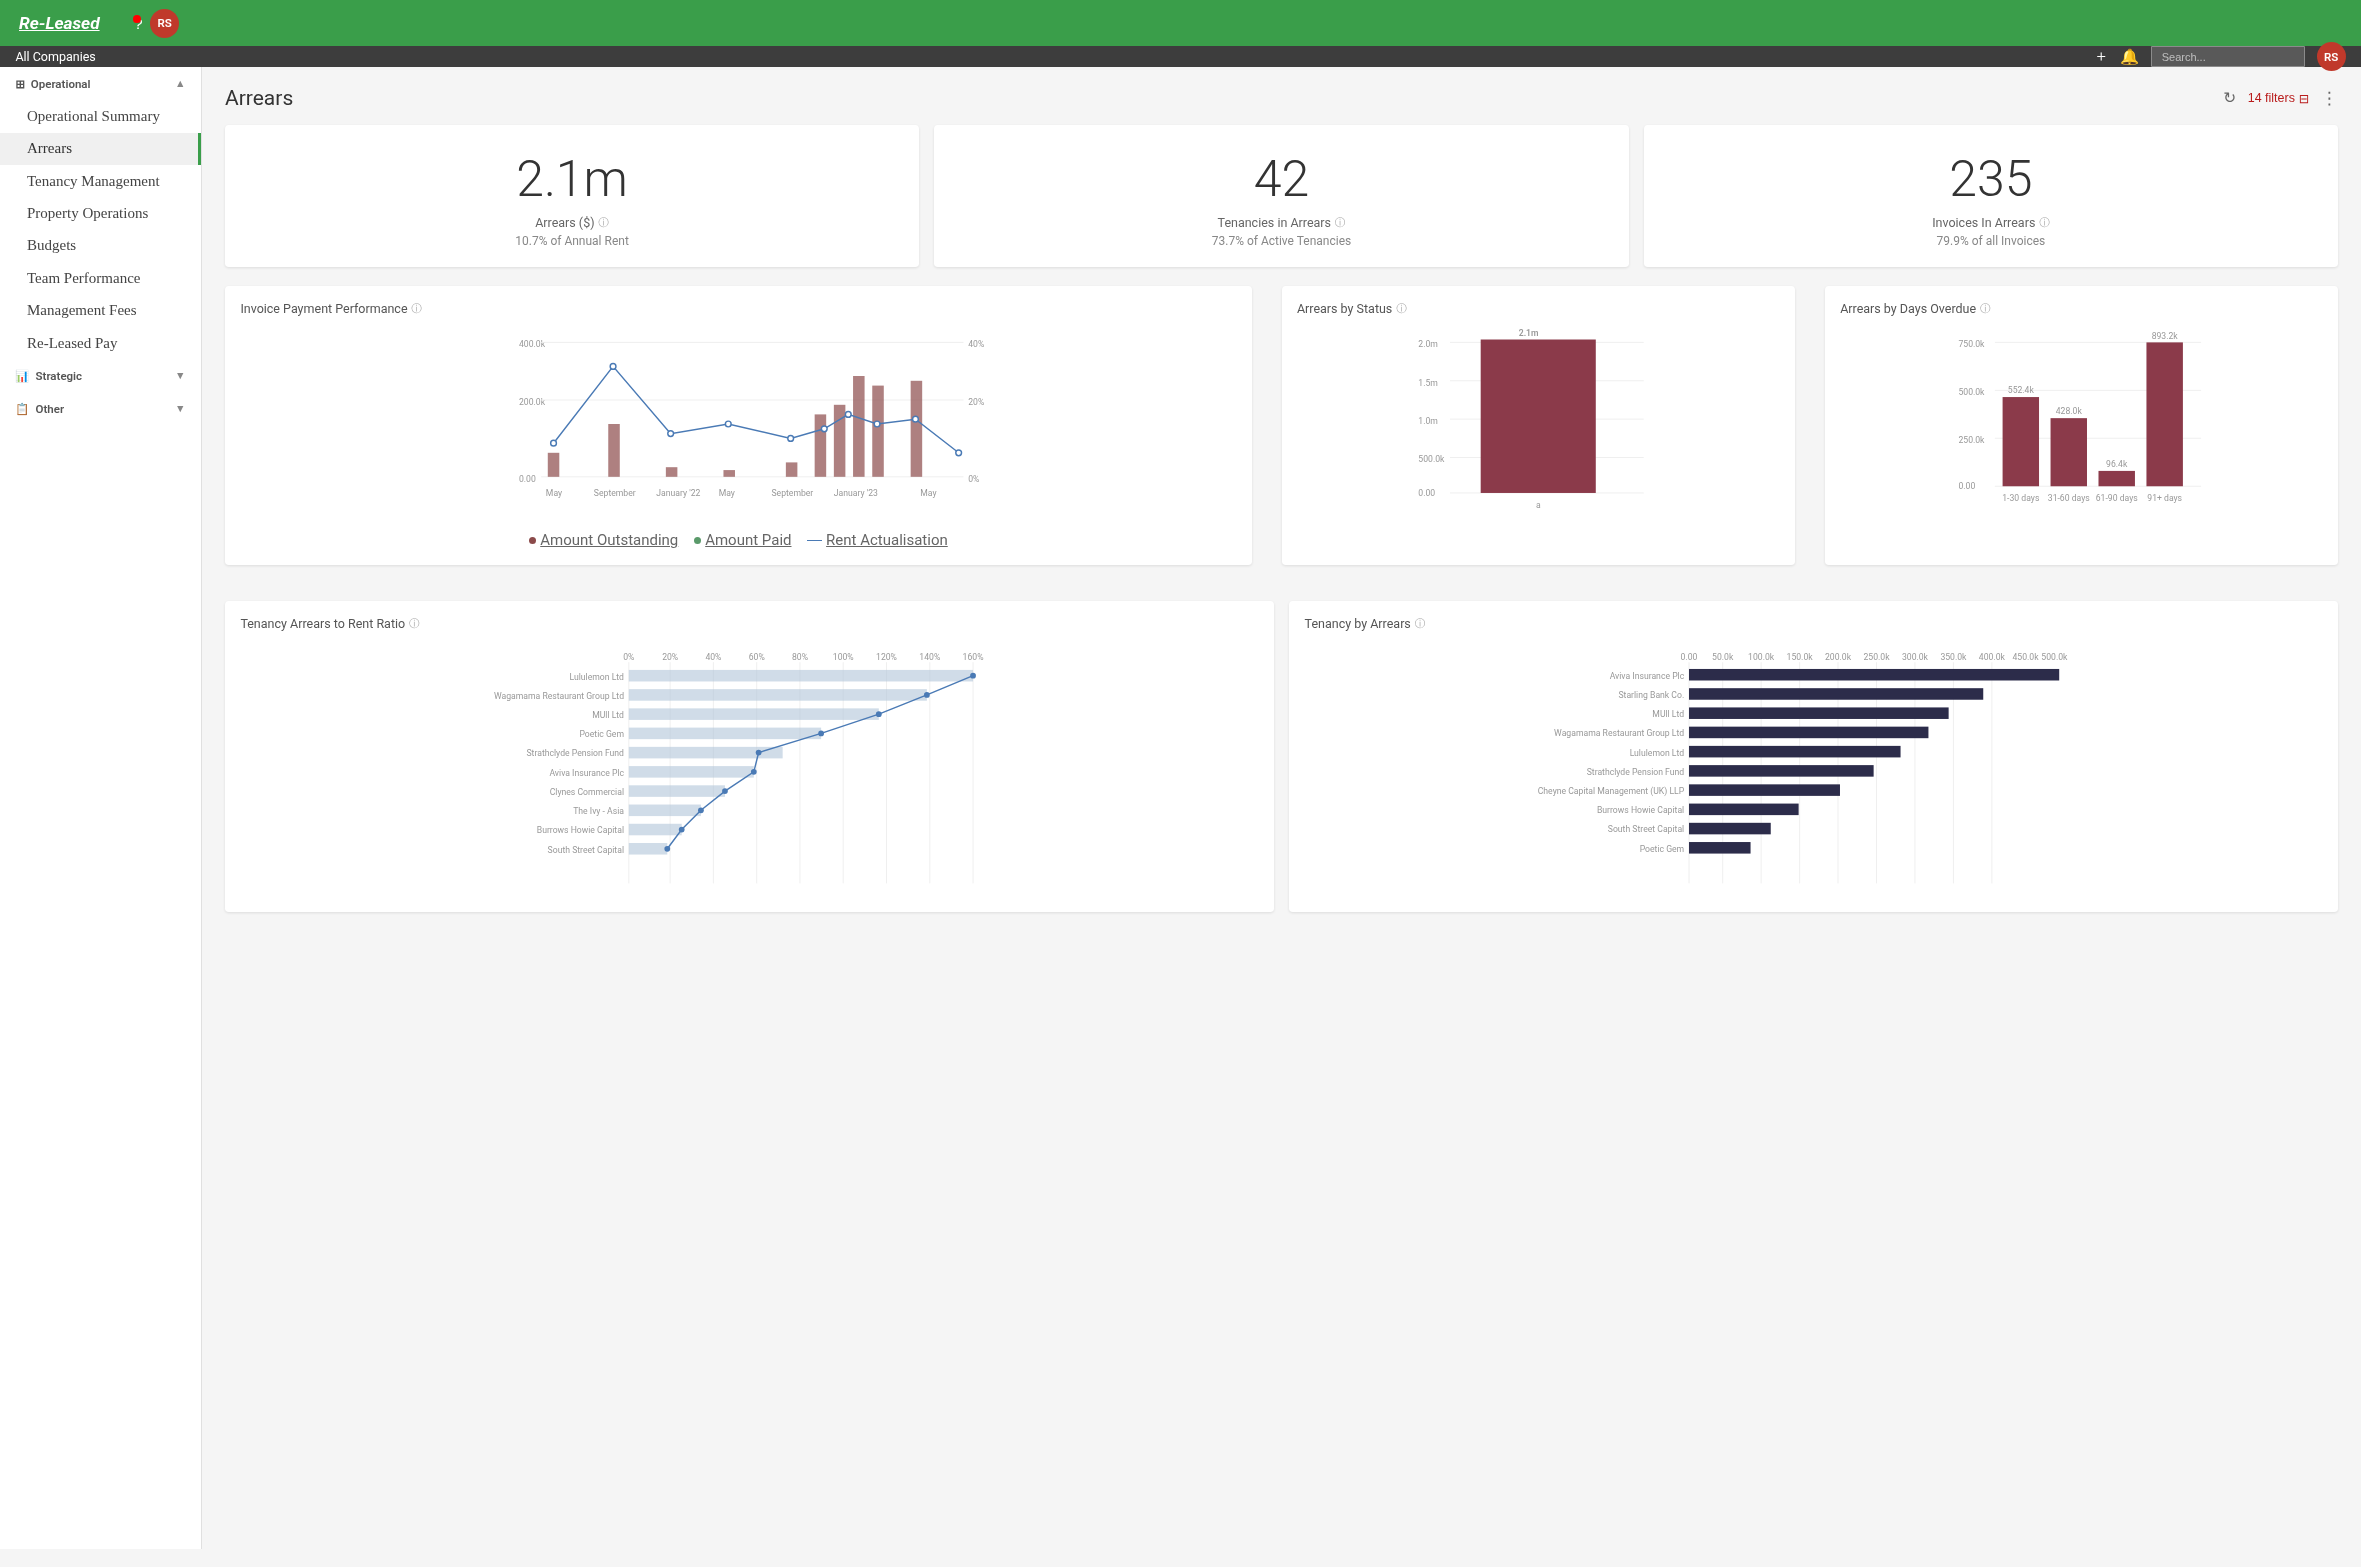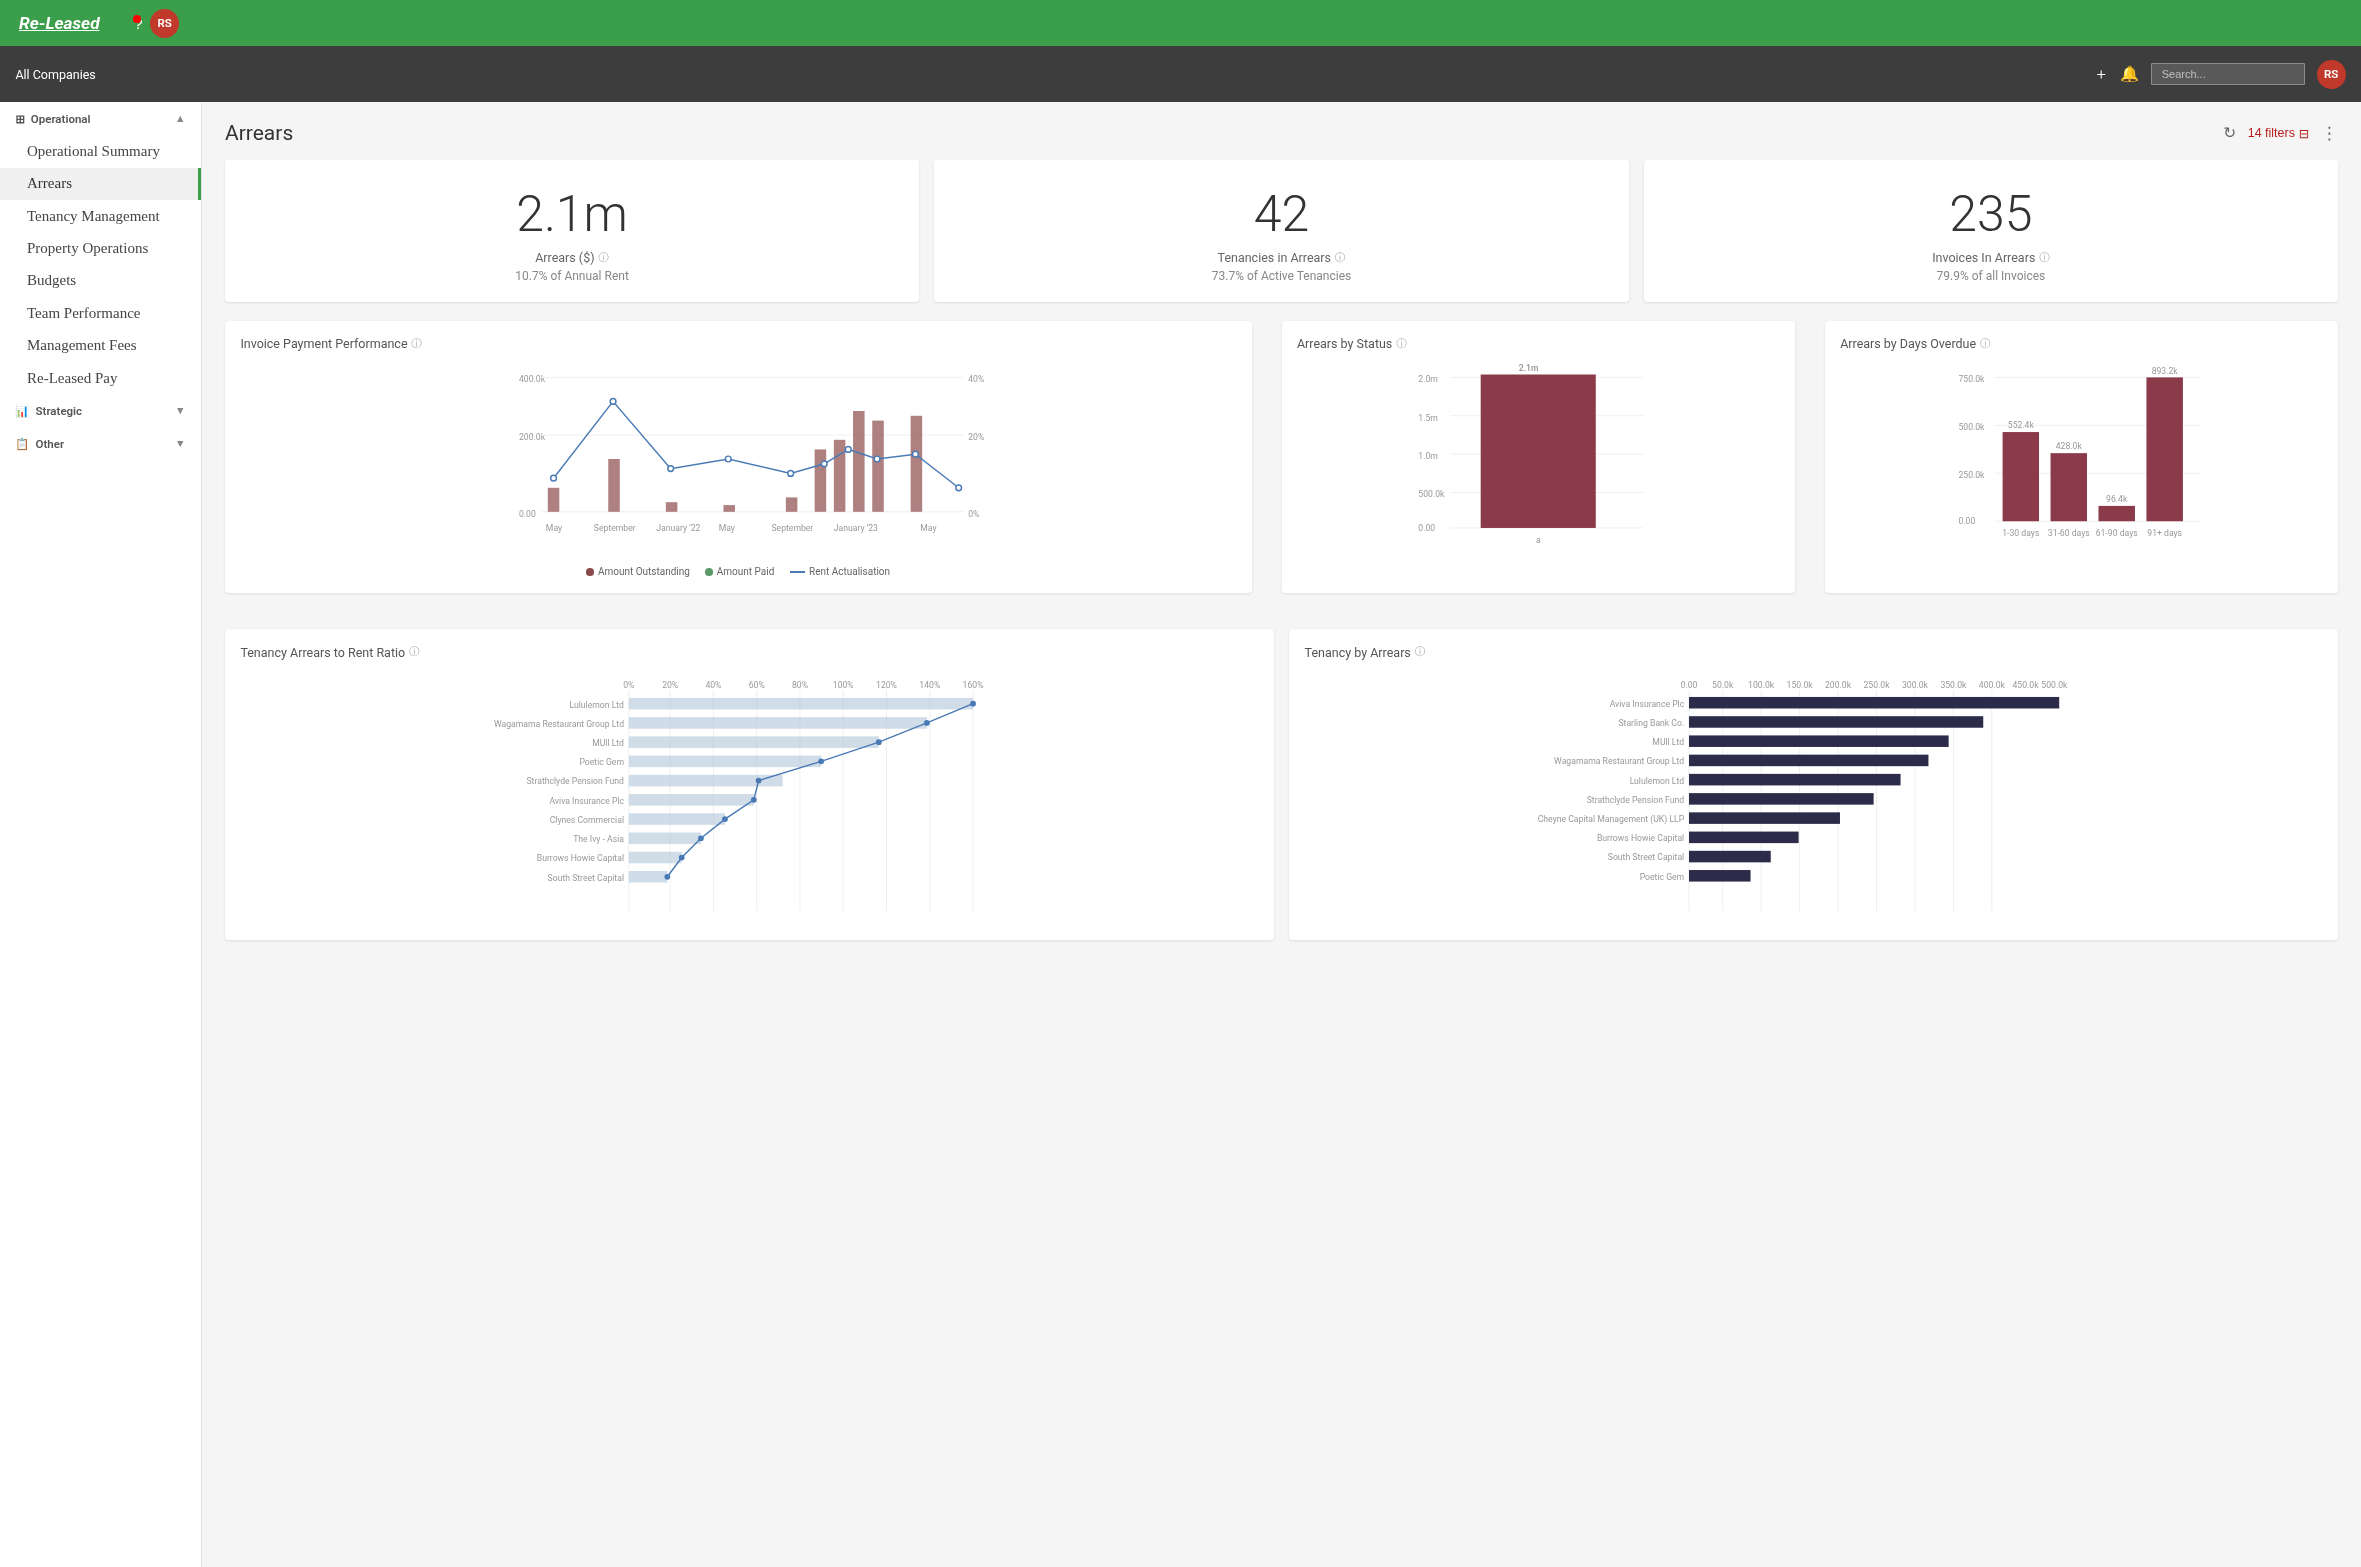--- a/index.html
+++ b/index.html
@@ -43,21 +43,21 @@
       width: 7.7px; height: 7.7px; background: red; border-radius: 50%;
       position: absolute; top: 1.9px; right: 1.9px;
     }
 
     
     .sub-nav {
       background: #3d3d3d;
       display: flex;
       align-items: center;
       padding: 0 15.4px;
-      height: 56px;
+      height: 21px;
       gap: 15.4px;
     }
     .company-label { color: white; font-size: 12.5px; }
     .sub-nav-right { display: flex; align-items: center; gap: 11.5px; margin-left: auto; }
     .search-input {
       background: rgba(255,255,255,0.15);
       border: 1px solid rgba(255,255,255,0.3);
       border-radius: 1px;
       padding: 3.8px 9.6px;
       color: white;
@@ -165,21 +165,21 @@
     }
     .chart-title { font-size: 12.5px; color: #555; margin-bottom: 11.5px; display: flex; align-items: center; gap: 3.8px; }
 
     
     .bottom-row {
       display: grid;
       grid-template-columns: 1fr 1fr;
       gap: 15.4px;
     }
     .legend { display: flex; gap: 15.4px; justify-content: center; margin-top: 7.7px; flex-wrap: wrap; }
-    .legend-item { display: flex; align-items: center; gap: 3.8px; font-size: 10px; color: #666; }
+    .legend-item { display: flex; align-items: center; gap: 3.8px; font-size: 15px; color: #666; text-decoration: underline; }
     .legend-dot { width: 7.7px; height: 7.7px; border-radius: 50%; }
     .legend-line { width: 15.4px; height: 1.9px; }
 
     .axis-label { font-size: 9px; fill: #999; }
   </style>
 </head>
 <body>
 
 <nav class="top-nav">
   <div class="logo">Re-Leased</div>

